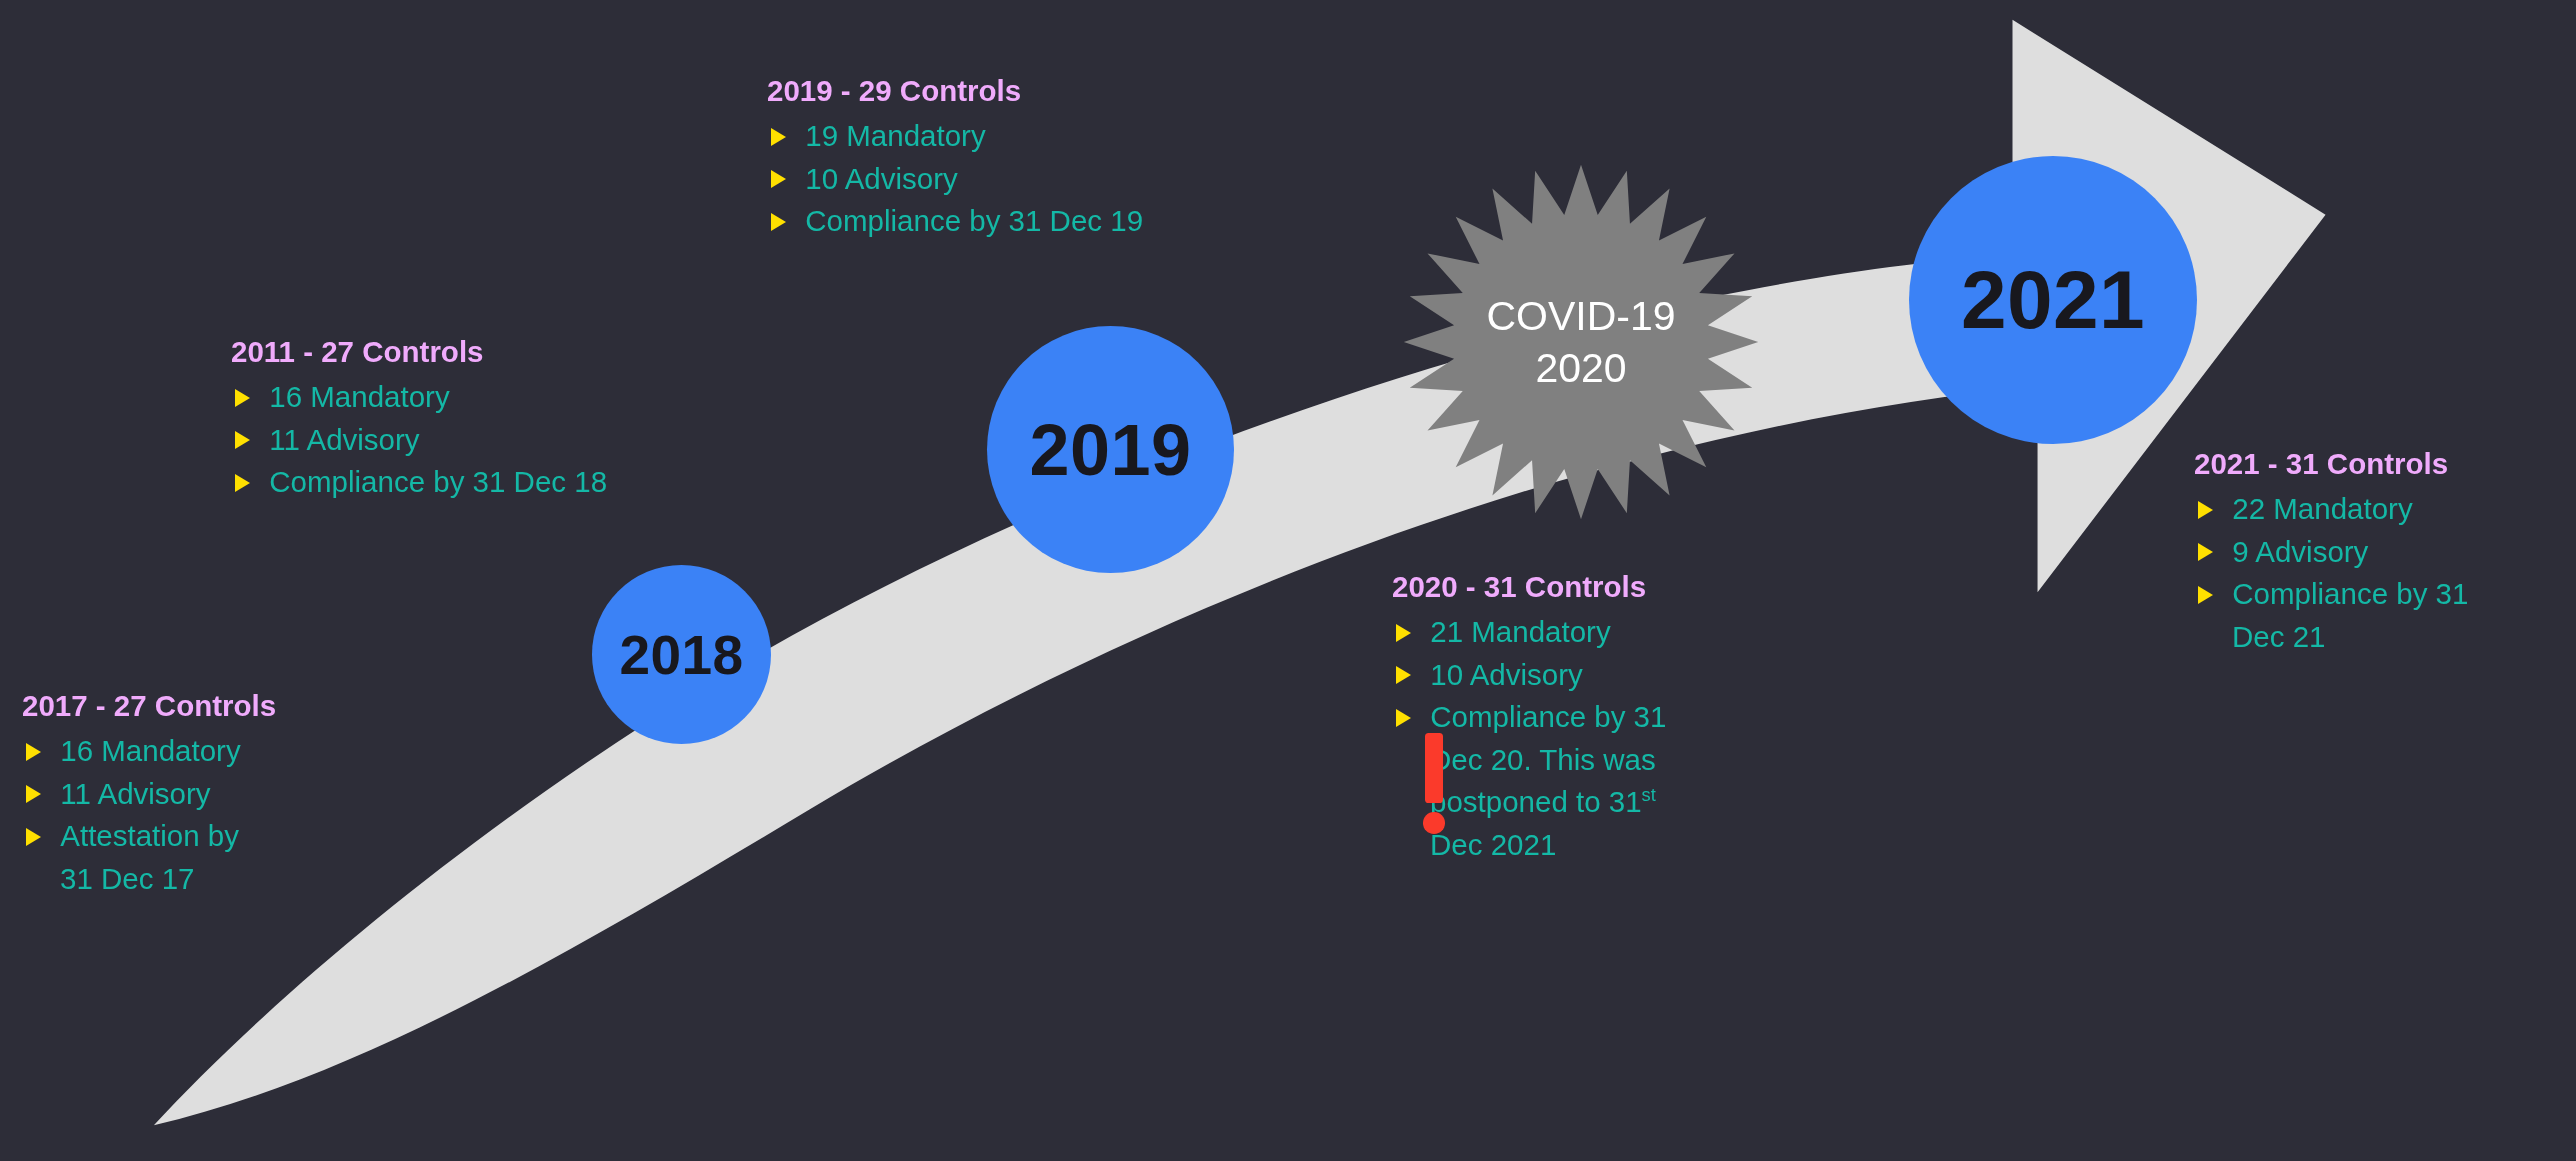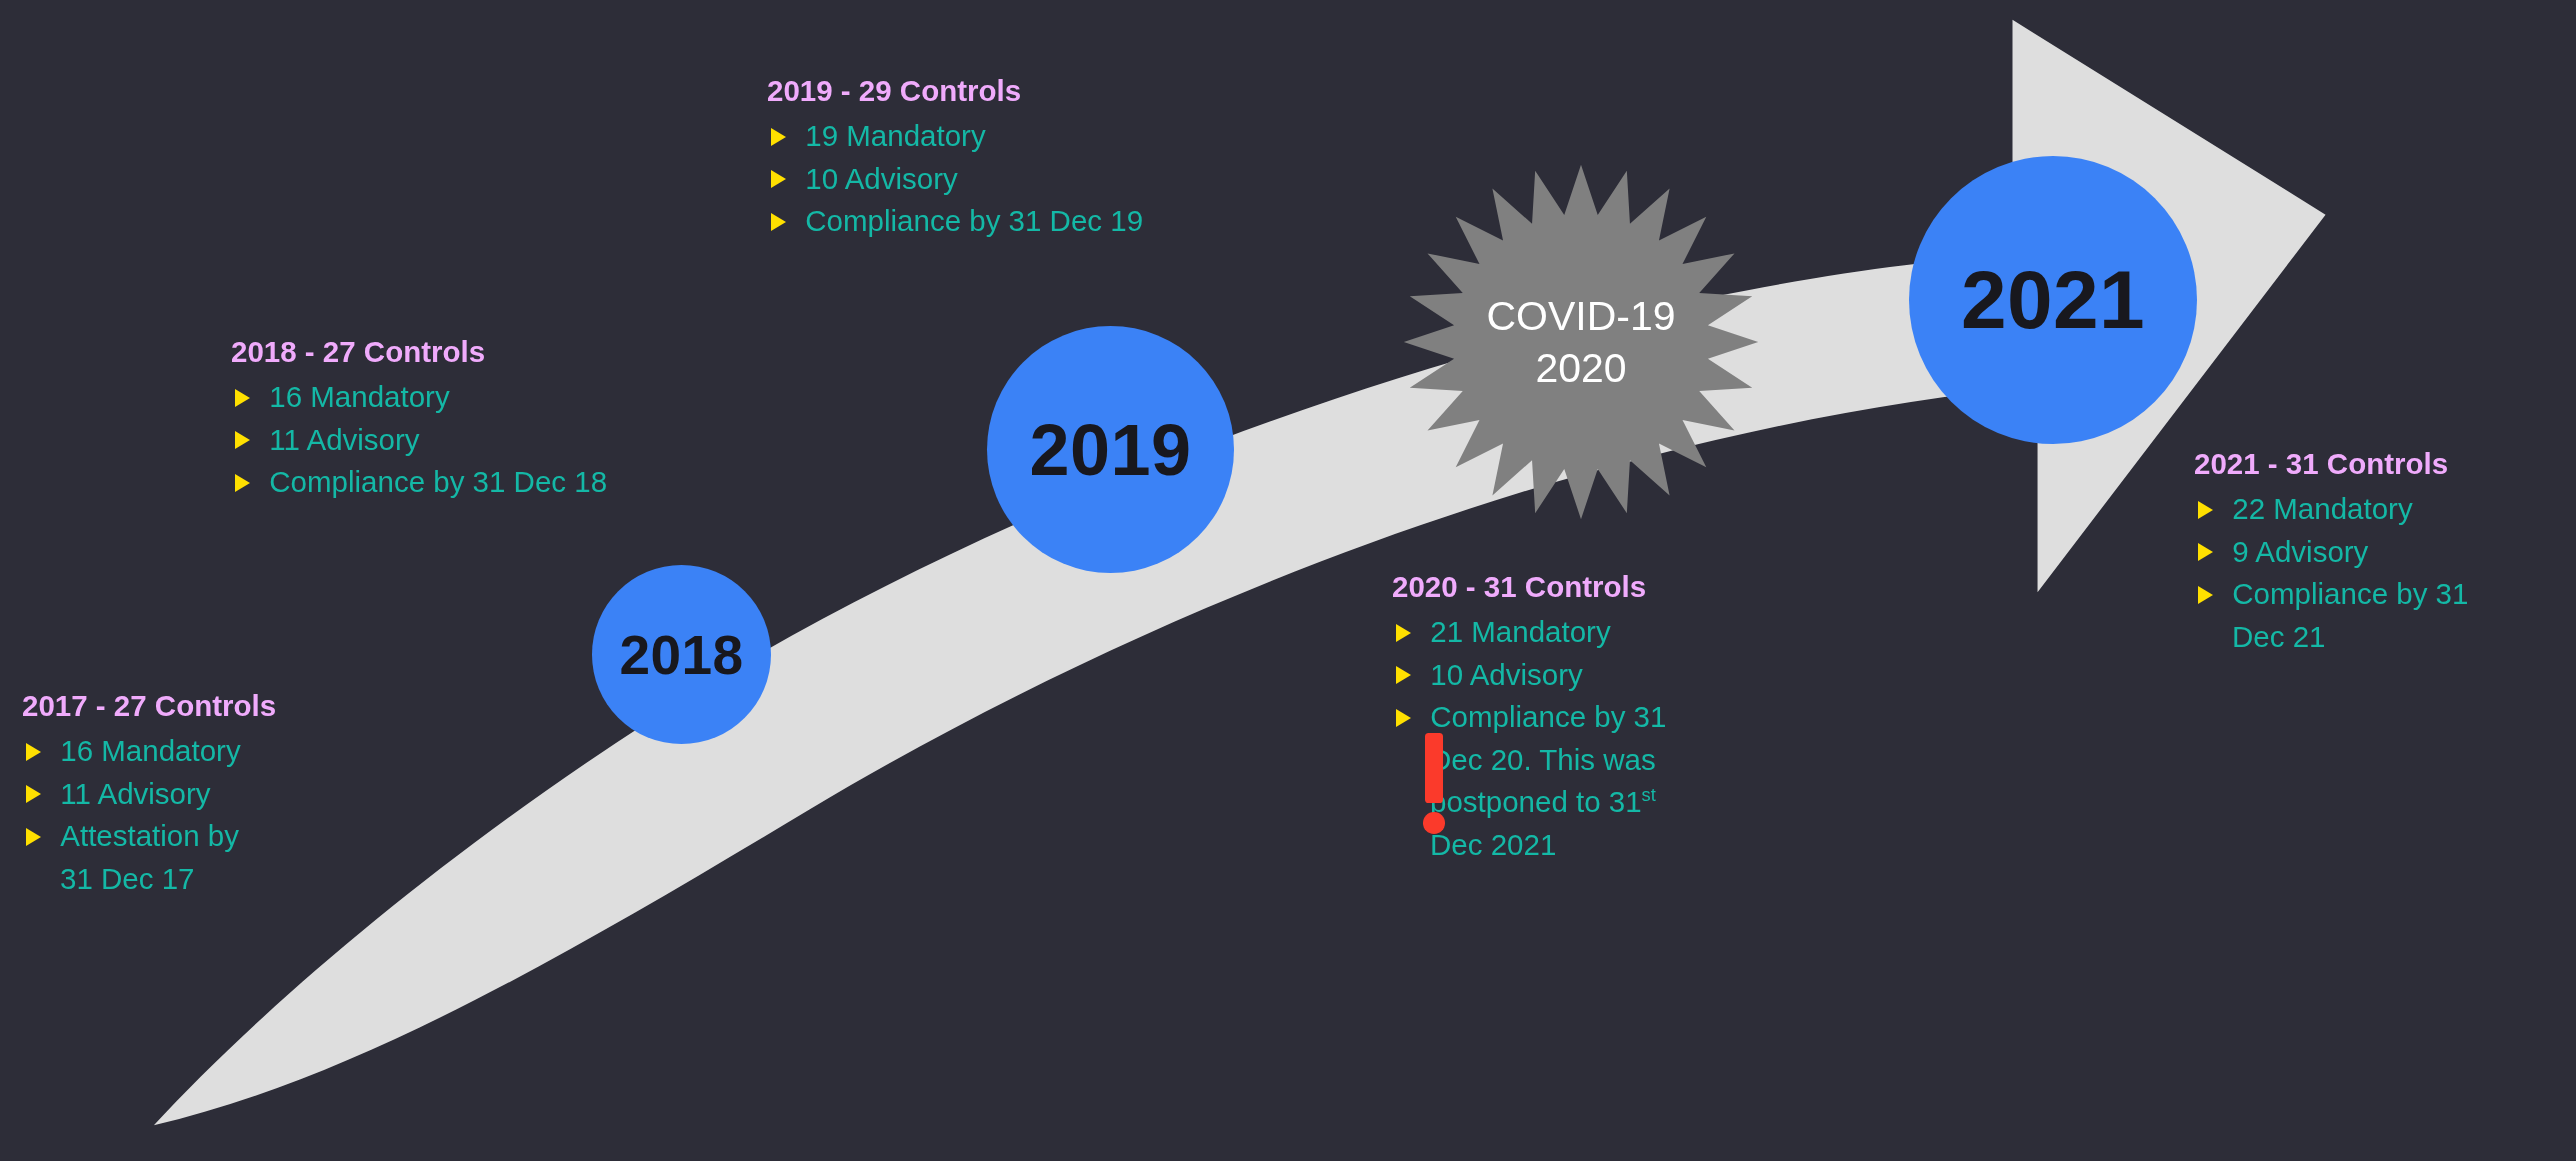--- a/index.html
+++ b/index.html
@@ -202,21 +202,21 @@
           <span class="item-text">Attestation by</span>
         </li>
         <li class="info-item">
           <span class="bullet-spacer"></span>
           <span class="item-text">31 Dec 17</span>
         </li>
       </ul>
   </div>
 
   <div class="info-block" id="block-2018">
-    <div class="info-title">2018 - 27 Controls</div>
+    <div class="info-title">2011 - 27 Controls</div>
     <ul class="info-list">
         <li class="info-item">
           <span class="bullet-tri"></span>
           <span class="item-text">16 Mandatory</span>
         </li>
         <li class="info-item">
           <span class="bullet-tri"></span>
           <span class="item-text">11 Advisory</span>
         </li>
         <li class="info-item">

